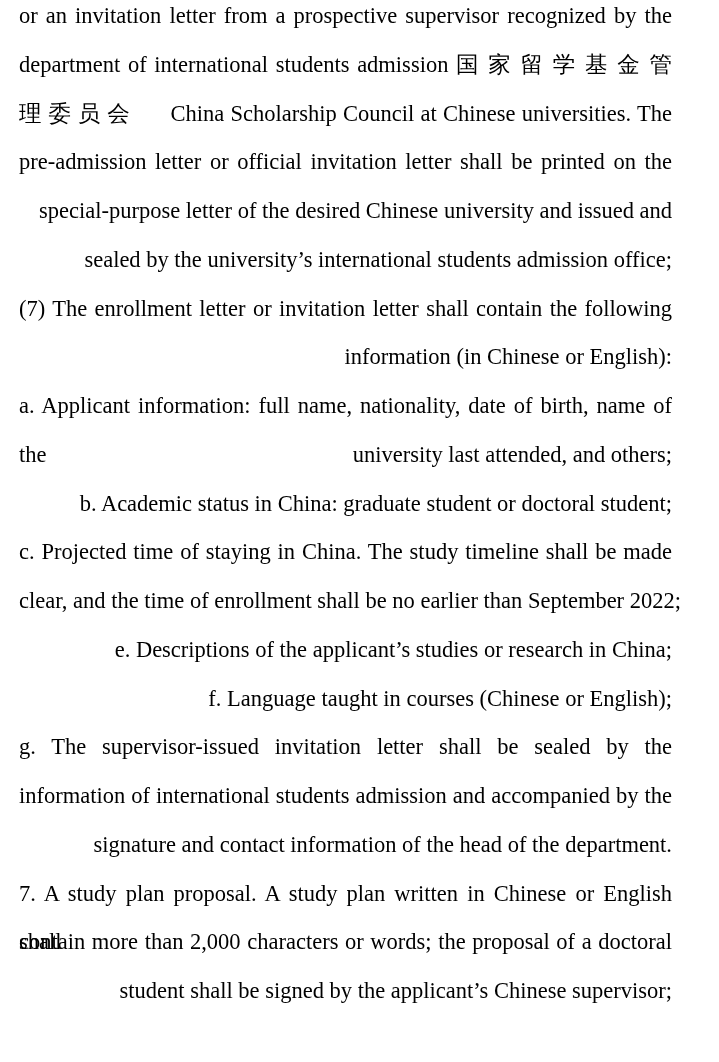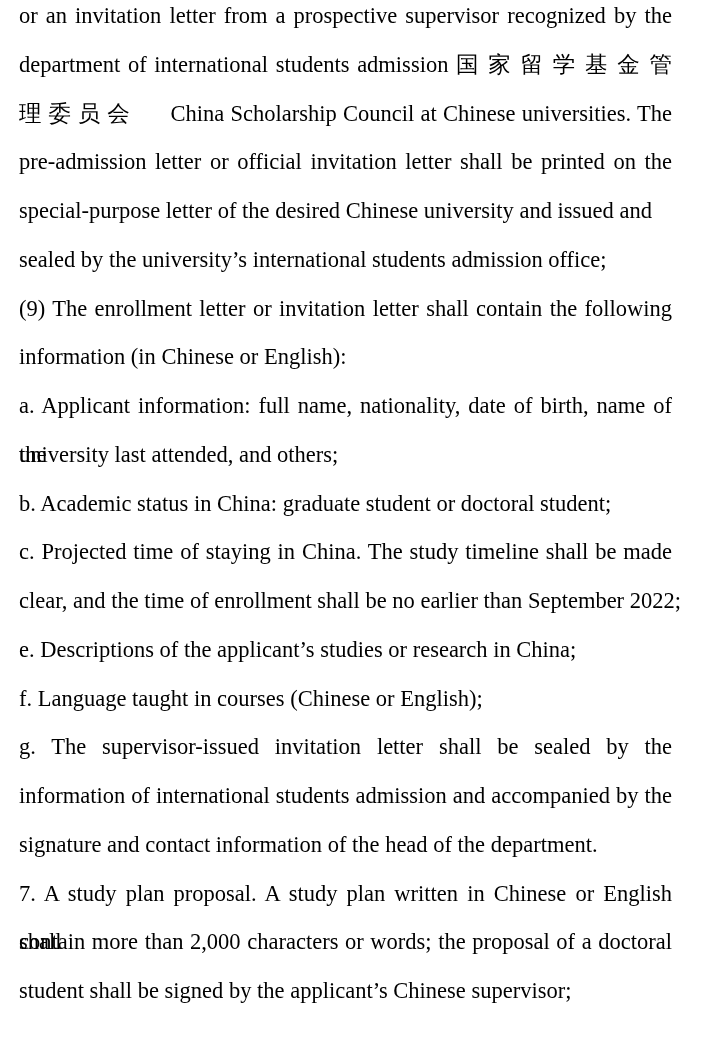--- a/index.html
+++ b/index.html
@@ -16,21 +16,21 @@
     font-family: "Liberation Serif", serif;
     font-size: 22.5px;
     color: #000000;
     padding: 0 47px 0 19px;
     margin-top: -8px;
   }
   .line {
     height: 48.76px;
     line-height: 48.76px;
     white-space: nowrap;
-    text-align: left;
+    text-align: right;
   }
   .line.j {
     white-space: normal;
     text-align: justify;
     text-align-last: justify;
   }
   .gap {
     display: inline-block;
     height: 1px;
     vertical-align: baseline;
@@ -39,21 +39,21 @@
 </head>
 <body style="background: rgb(255, 255, 255);">
 
 <div class="doc" style="color: rgb(0, 0, 0);">
     <div class="line j">or an invitation letter from a prospective supervisor recognized by the</div>
     <div class="line j">department of international students admission 国 家 留 学 基 金 管</div>
     <div class="line j"><span>理 委 员 会</span><span class="gap" style="width: 40px;"></span><span>China Scholarship Council at Chinese universities. The</span></div>
     <div class="line j">pre-admission letter or official invitation letter shall be printed on the</div>
     <div class="line">special-purpose letter of the desired Chinese university and issued and</div>
     <div class="line">sealed by the university’s international students admission office;</div>
-    <div class="line j">(9) The enrollment letter or invitation letter shall contain the following</div>
+    <div class="line j">(7) The enrollment letter or invitation letter shall contain the following</div>
     <div class="line">information (in Chinese or English):</div>
     <div class="line j">a. Applicant information: full name, nationality, date of birth, name of the</div>
     <div class="line">university last attended, and others;</div>
     <div class="line">b. Academic status in China: graduate student or doctoral student;</div>
     <div class="line j">c. Projected time of staying in China. The study timeline shall be made</div>
     <div class="line">clear, and the time of enrollment shall be no earlier than September 2022;</div>
     <div class="line">e. Descriptions of the applicant’s studies or research in China;</div>
     <div class="line">f. Language taught in courses (Chinese or English);</div>
     <div class="line j">g. The supervisor-issued invitation letter shall be sealed by the</div>
     <div class="line j">information of international students admission and accompanied by the</div>

